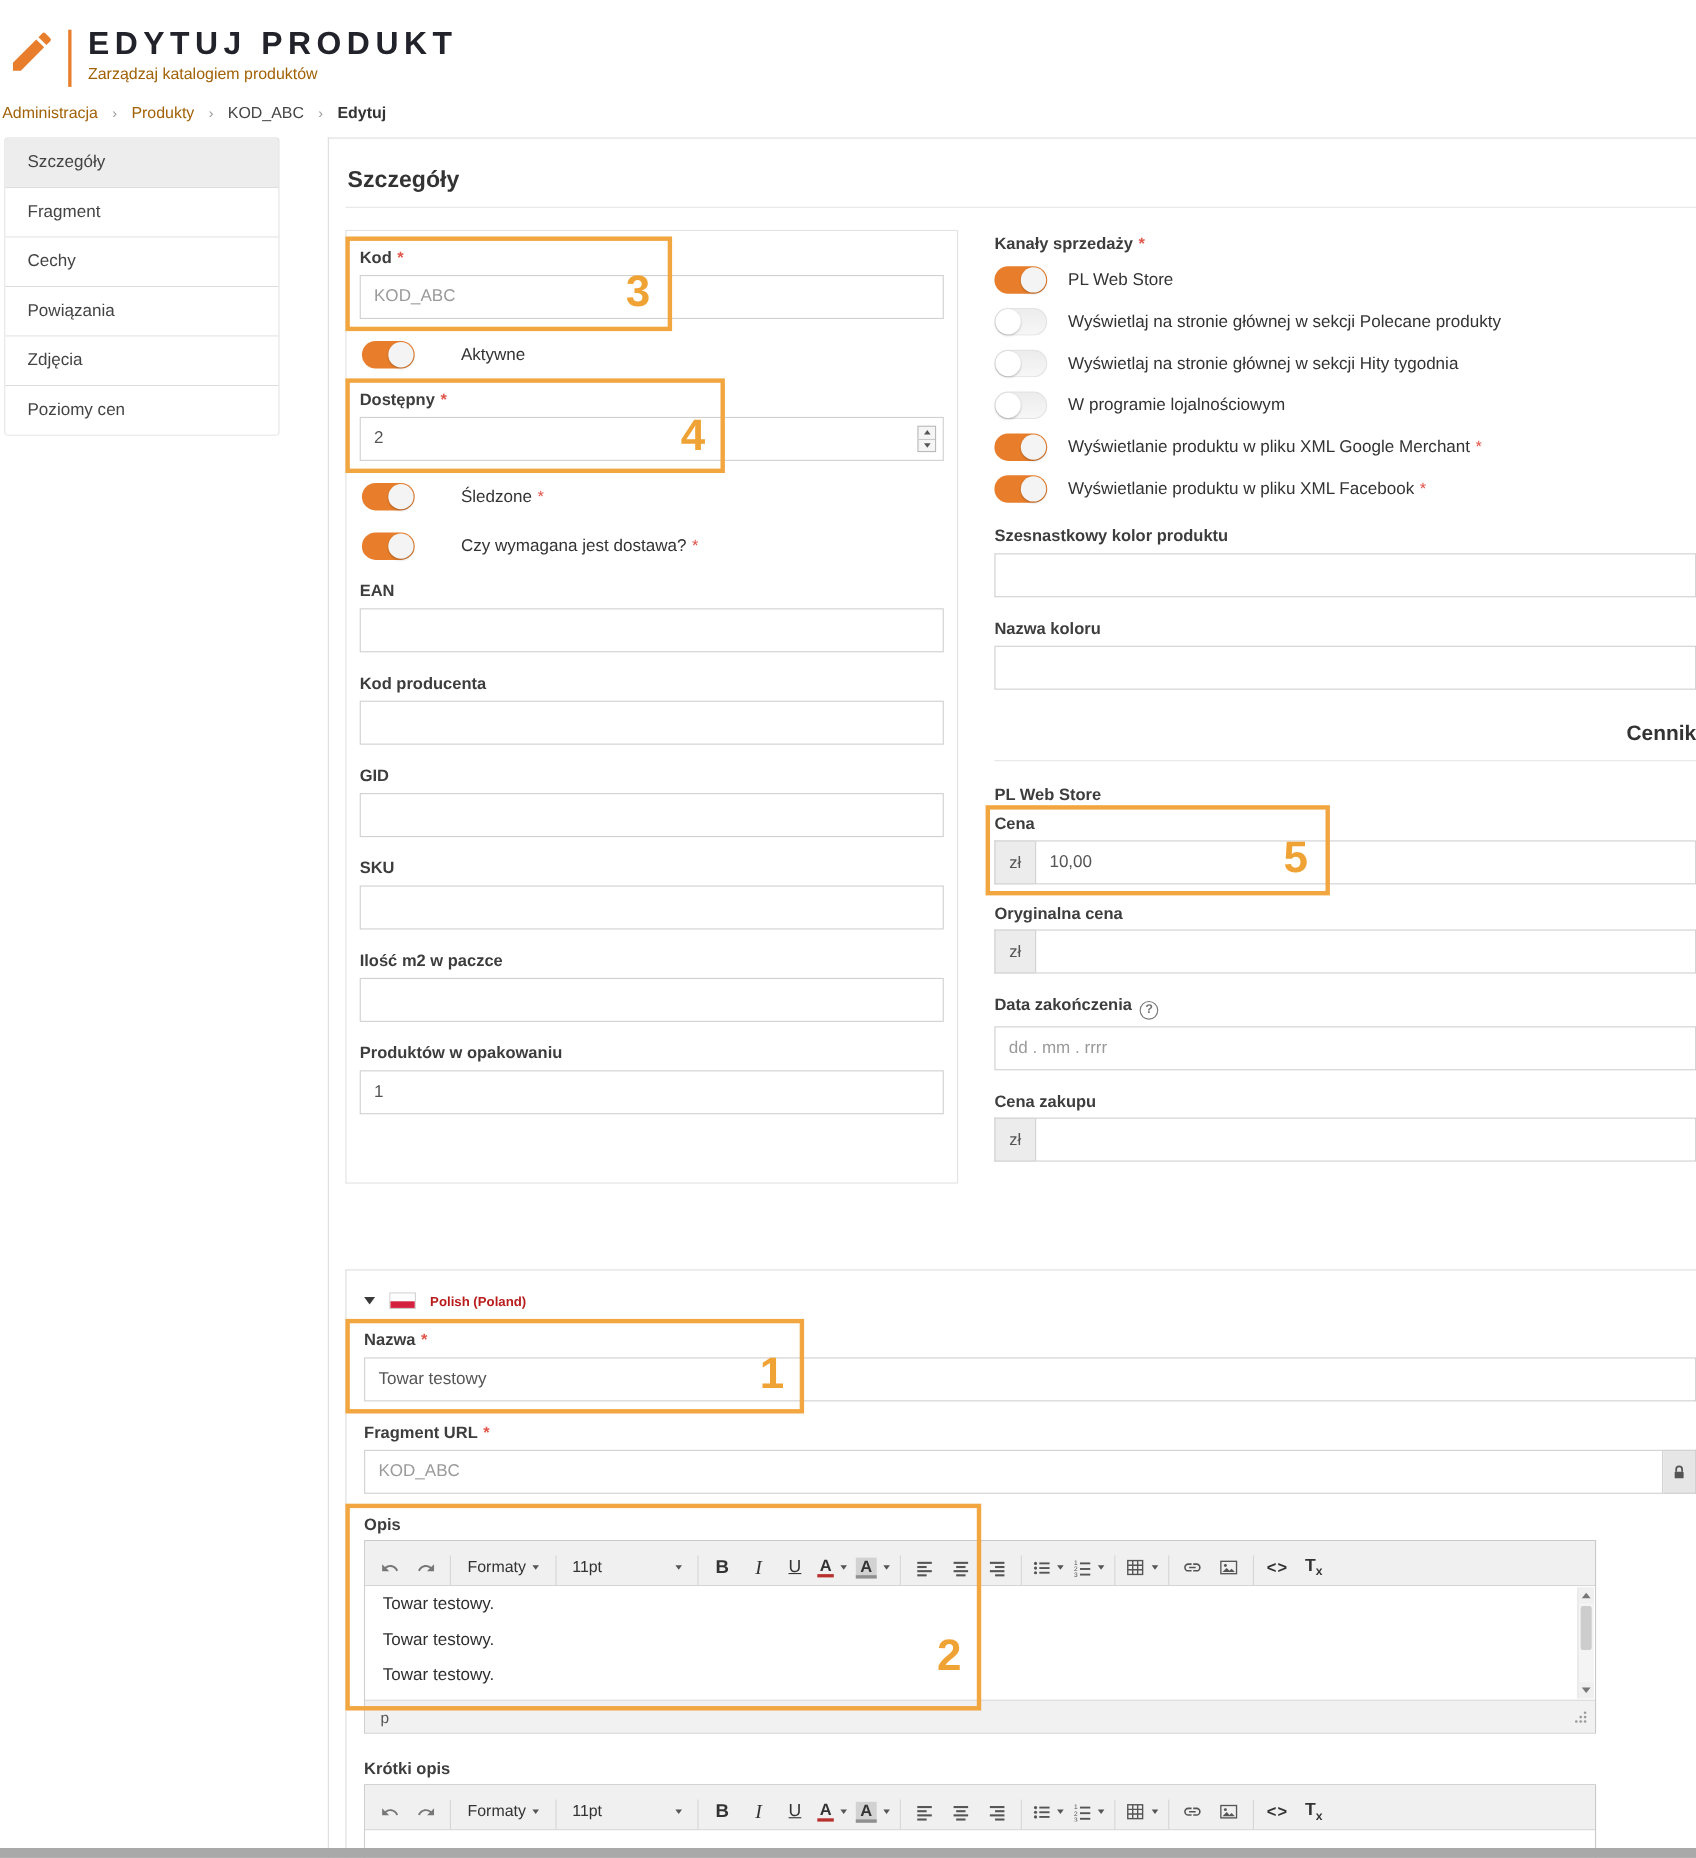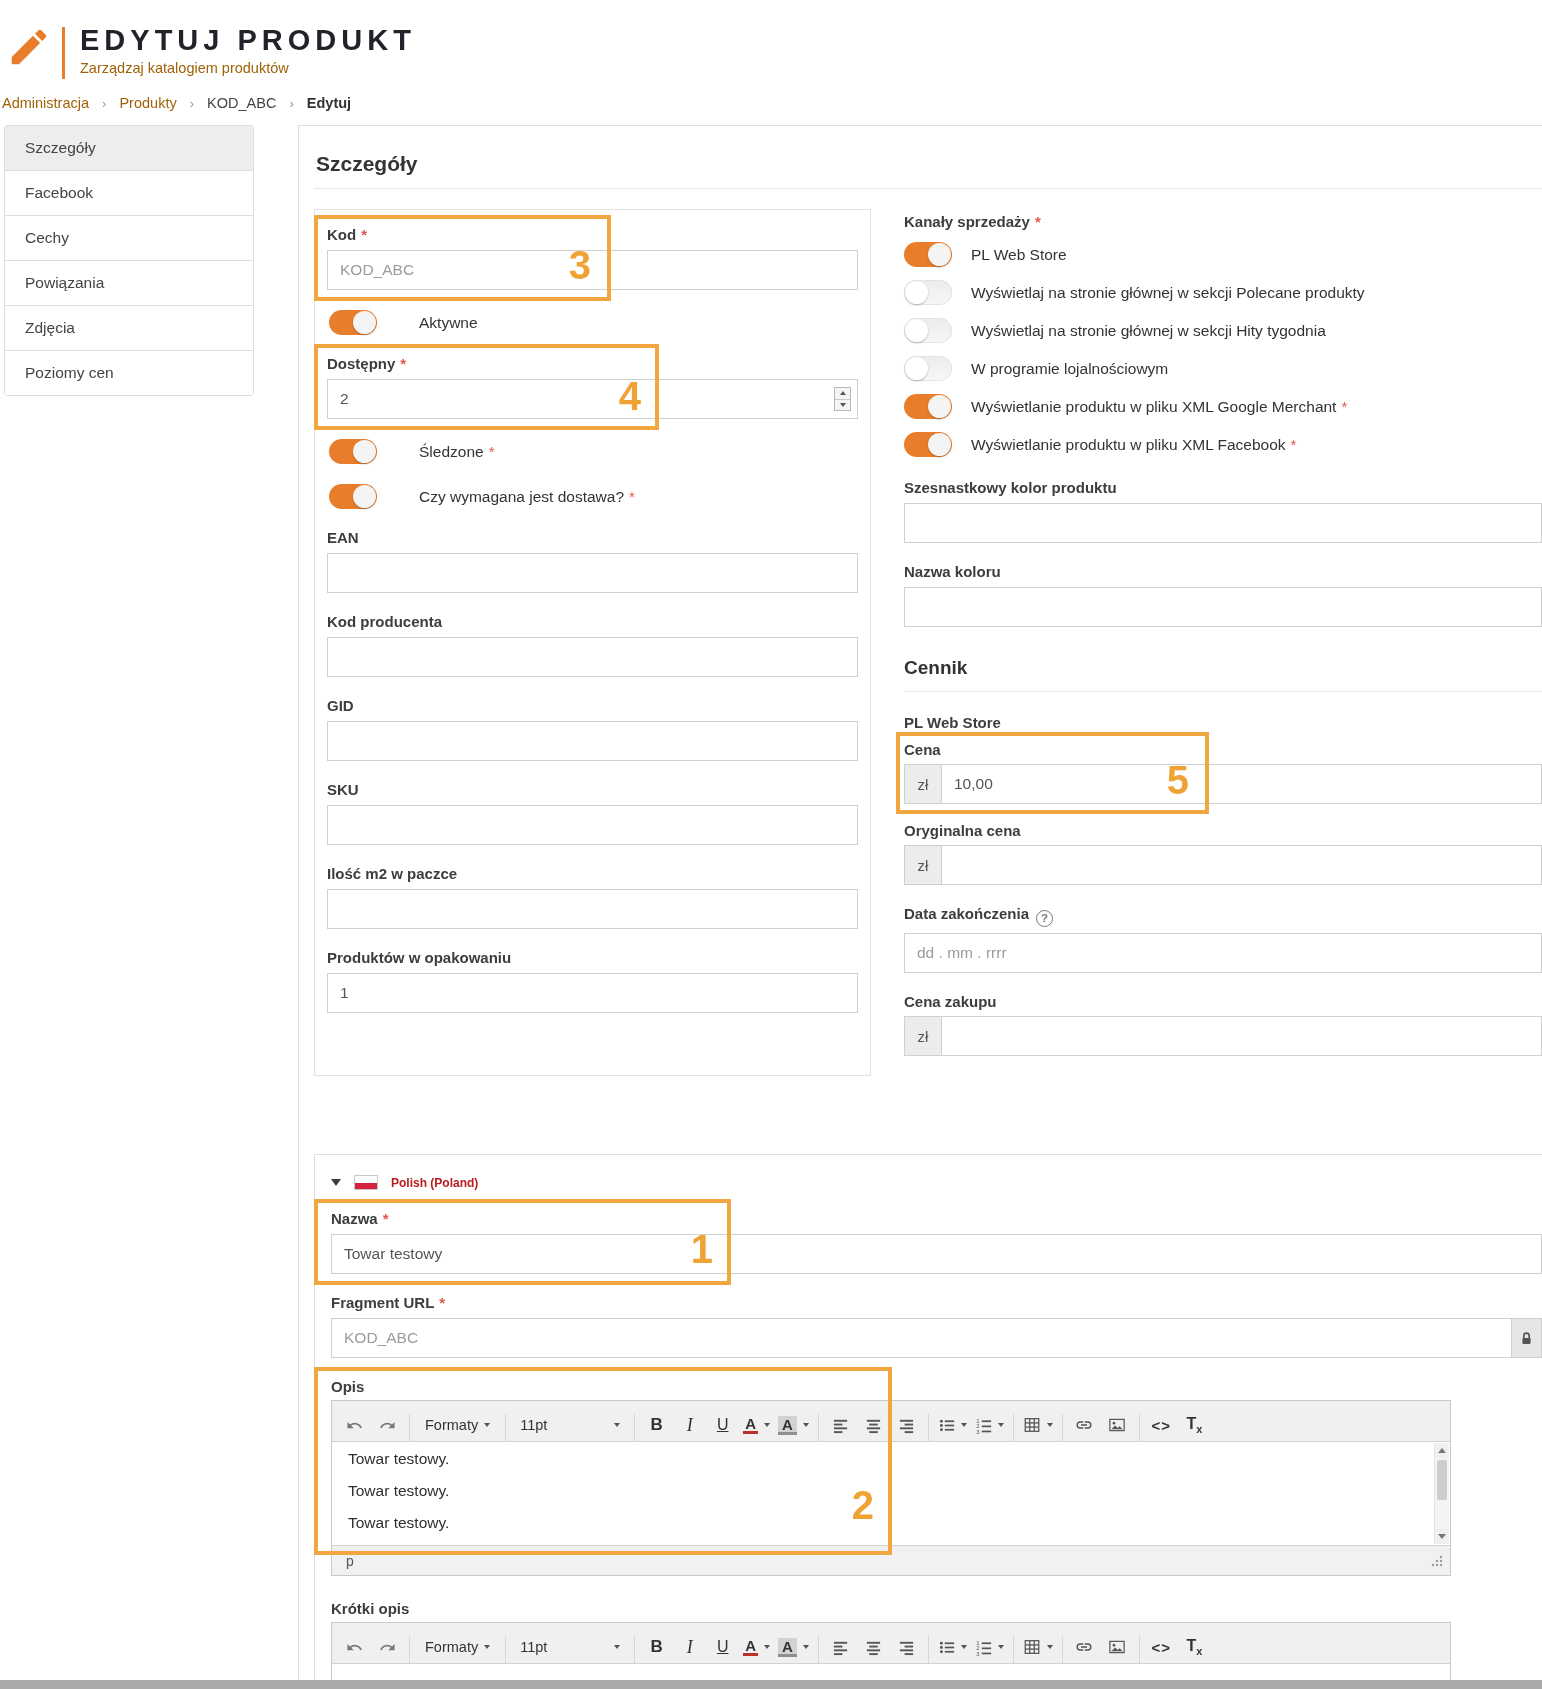--- a/index.html
+++ b/index.html
@@ -53,21 +53,21 @@
   .toggle.on { background:#e87e2b; box-shadow:none; }
   .toggle::after { content:''; position:absolute; width:23px; height:23px; border-radius:50%; background:#fff; top:1px; left:1px; box-shadow:0 1px 2px rgba(0,0,0,.25); }
   .toggle.on::after { left:auto; right:1px; background:#f4f4f4; }
   .toggle-label { font-size:15.5px; color:#333; }
   
   .input-group { display:flex; width:100%; }
   .addon { width:37px; height:40px; flex:none; background:#ececec; border:1px solid #d0d0d0; border-right:none; display:flex; align-items:center; justify-content:center; font-size:15px; color:#555; }
   .input-group .t-input { flex:1; min-width:0; }
   .q-icon { display:inline-block; width:17px; height:17px; border:1.5px solid #767676; border-radius:50%; color:#767676; font-size:11.5px; font-weight:bold; text-align:center; line-height:14px; margin-left:7px; vertical-align:-3px; }
   .sub-head { font-size:15px; font-weight:bold; color:#3d3d3d; margin:22px 0 10px 0; }
-  .cennik-title { font-size:19px; font-weight:bold; color:#333; margin-top:30px; }
+  .cennik-title { font-size:19px; font-weight:bold; color:#333; margin-top:30px;text-align:right; }
   
   .lang-panel { margin-top:78px; border:1px solid #ddd; border-right:none; padding:20px 0 0 16px; position:relative; }
   .lang-header { display:flex; align-items:center; gap:13px; margin-bottom:20px; cursor:pointer; }
   .tri-down { width:0; height:0; border-left:5.5px solid transparent; border-right:5.5px solid transparent; border-top:7px solid #3a3a3a; }
   .flag { width:24px; height:15px; display:inline-block; border:1px solid #c9c9c9; }
   .flag-top { display:block; height:50%; background:#fdfdfd; }
   .flag-bot { display:block; height:50%; background:#d4213d; }
   .lang-name { font-size:12px; font-weight:bold; color:#b91c1c; }
   .lock-addon { width:30px; height:40px; flex:none; background:#e6e6e6; border:1px solid #d0d0d0; border-left:none; display:flex; align-items:center; justify-content:center; }
   
@@ -127,21 +127,21 @@
   <span class="crumb-sep">›</span>
   <span class="crumb-plain">KOD_ABC</span>
   <span class="crumb-sep">›</span>
   <span class="crumb-current">Edytuj</span>
 </div>
 
 <div class="content">
 
   <div class="sidebar">
     <div class="sidebar-item active">Szczegóły</div>
-    <div class="sidebar-item">Facebook</div>
+    <div class="sidebar-item">Fragment</div>
     <div class="sidebar-item">Cechy</div>
     <div class="sidebar-item">Powiązania</div>
     <div class="sidebar-item">Zdjęcia</div>
     <div class="sidebar-item">Poziomy cen</div>
   </div>
 
   <div class="card">
     <h2 class="section-title">Szczegóły</h2>
     <hr>
 

